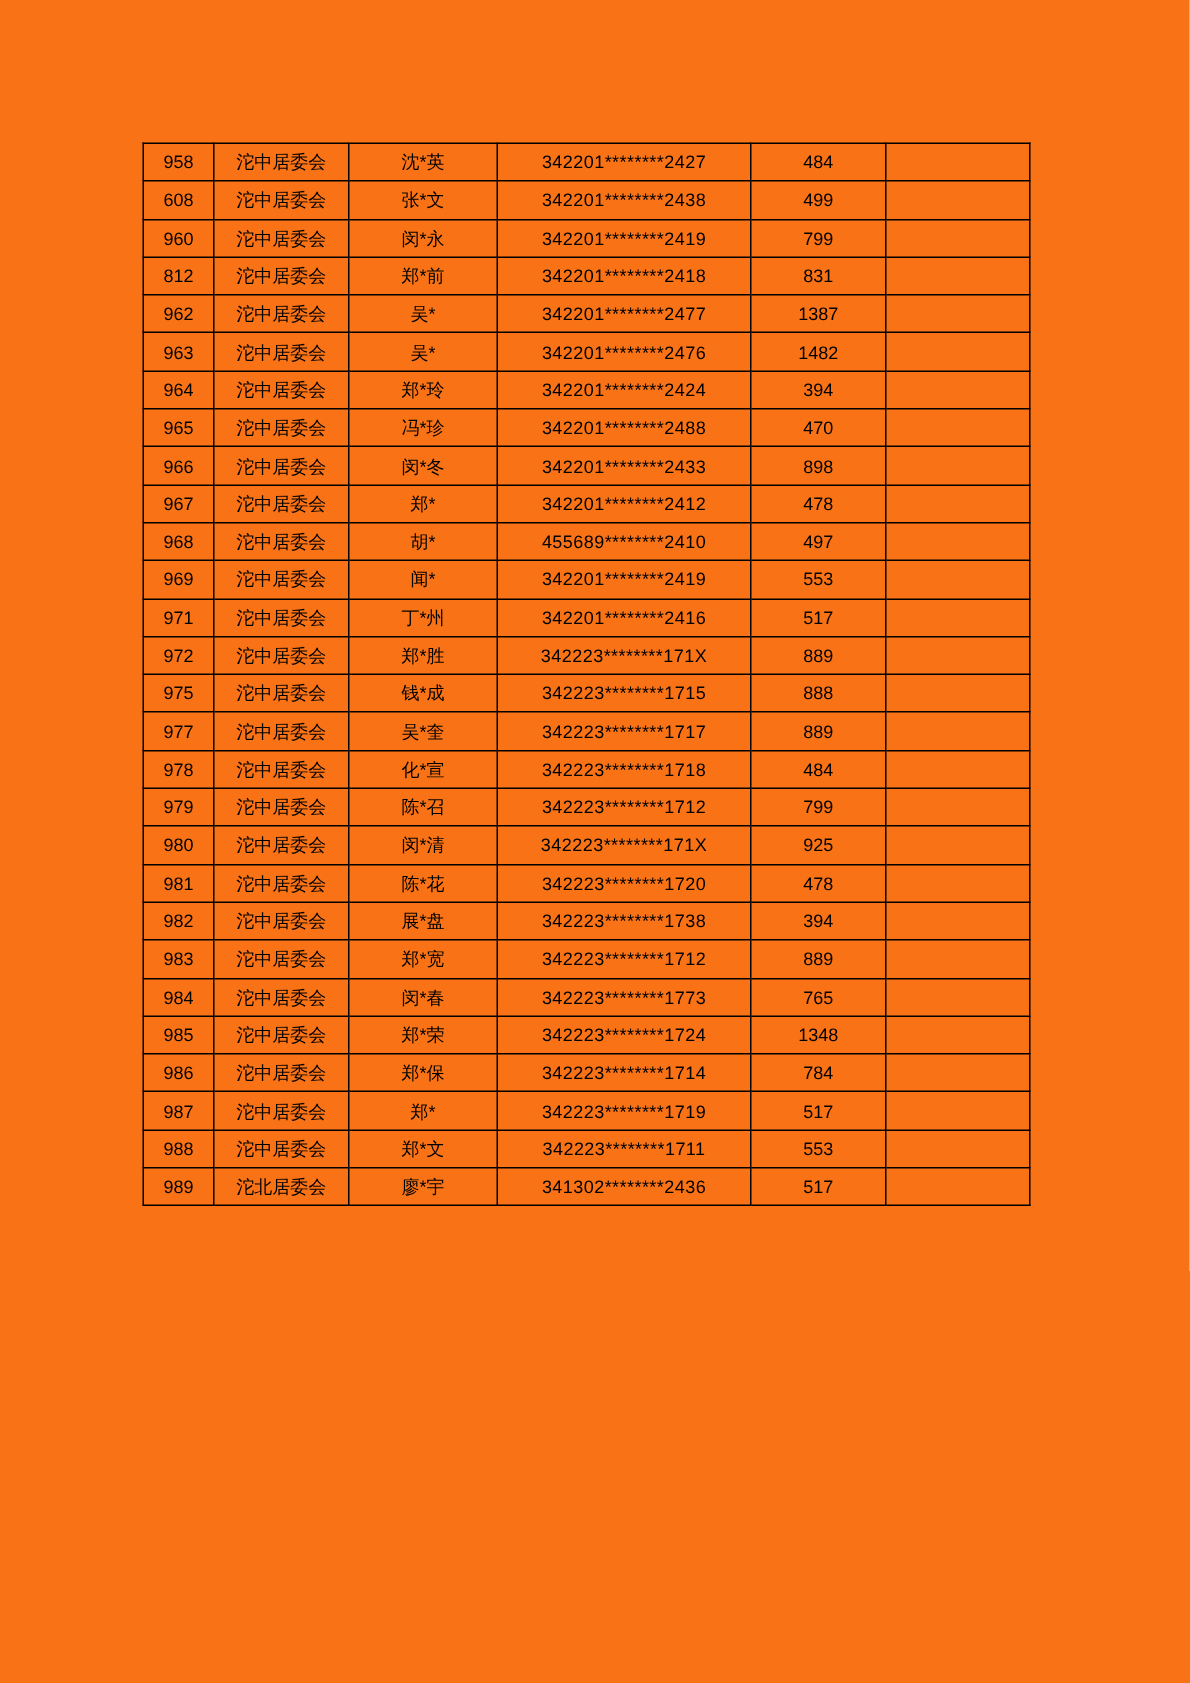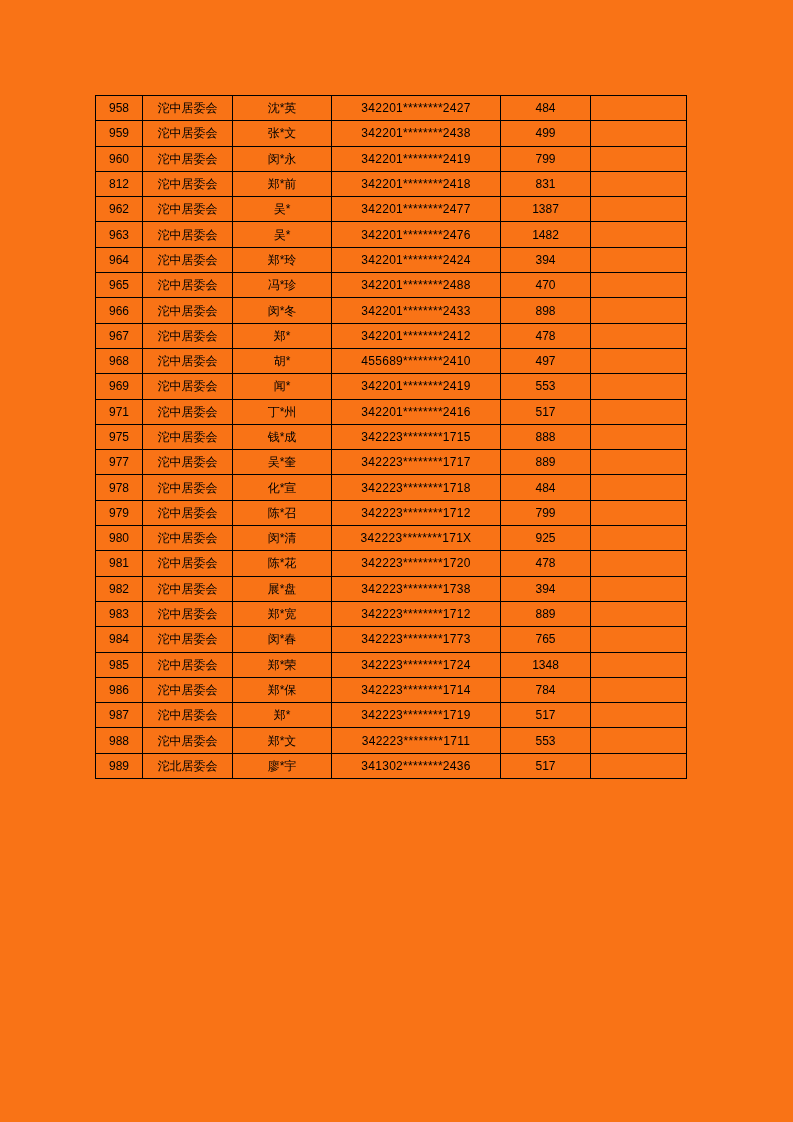--- a/index.html
+++ b/index.html
@@ -52,21 +52,21 @@
   <tr>
     <td class="col-no">958</td>
     <td class="col-comm">沱中居委会</td>
     <td class="col-name">沈*英</td>
     <td class="col-id">342201********2427</td>
     <td class="col-amount">484</td>
     <td class="col-blank"></td>
   </tr>
 
   <tr>
-    <td class="col-no">959</td>
+    <td class="col-no">608</td>
     <td class="col-comm">沱中居委会</td>
     <td class="col-name">张*文</td>
     <td class="col-id">342201********2438</td>
     <td class="col-amount">499</td>
     <td class="col-blank"></td>
   </tr>
 
   <tr>
     <td class="col-no">960</td>
     <td class="col-comm">沱中居委会</td>
@@ -160,20 +160,28 @@
 
   <tr>
     <td class="col-no">971</td>
     <td class="col-comm">沱中居委会</td>
     <td class="col-name">丁*州</td>
     <td class="col-id">342201********2416</td>
     <td class="col-amount">517</td>
     <td class="col-blank"></td>
   </tr>
 
+  <tr>
+    <td class="col-no">972</td>
+    <td class="col-comm">沱中居委会</td>
+    <td class="col-name">郑*胜</td>
+    <td class="col-id">342223********171X</td>
+    <td class="col-amount">889</td>
+    <td class="col-blank"></td>
+  </tr>
 
 
 
   <tr>
     <td class="col-no">975</td>
     <td class="col-comm">沱中居委会</td>
     <td class="col-name">钱*成</td>
     <td class="col-id">342223********1715</td>
     <td class="col-amount">888</td>
     <td class="col-blank"></td>

